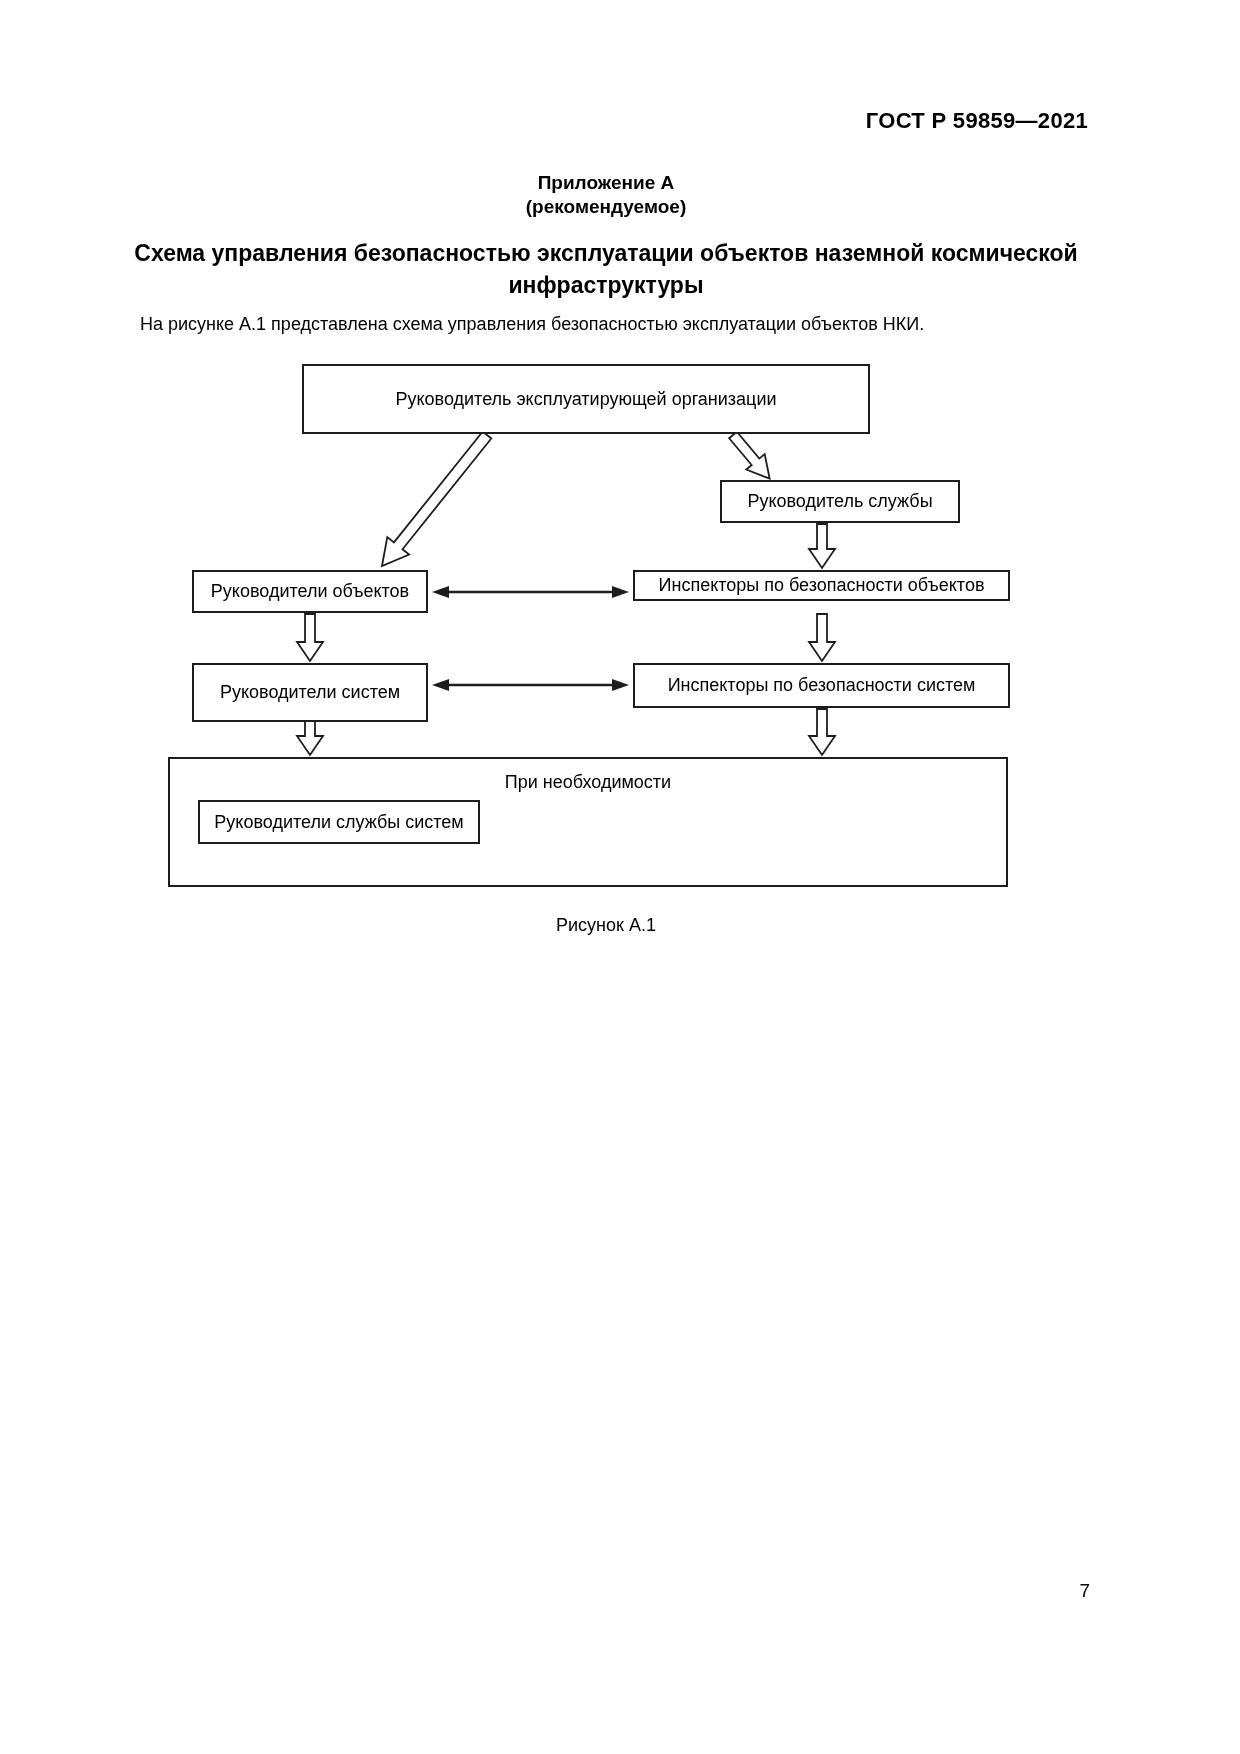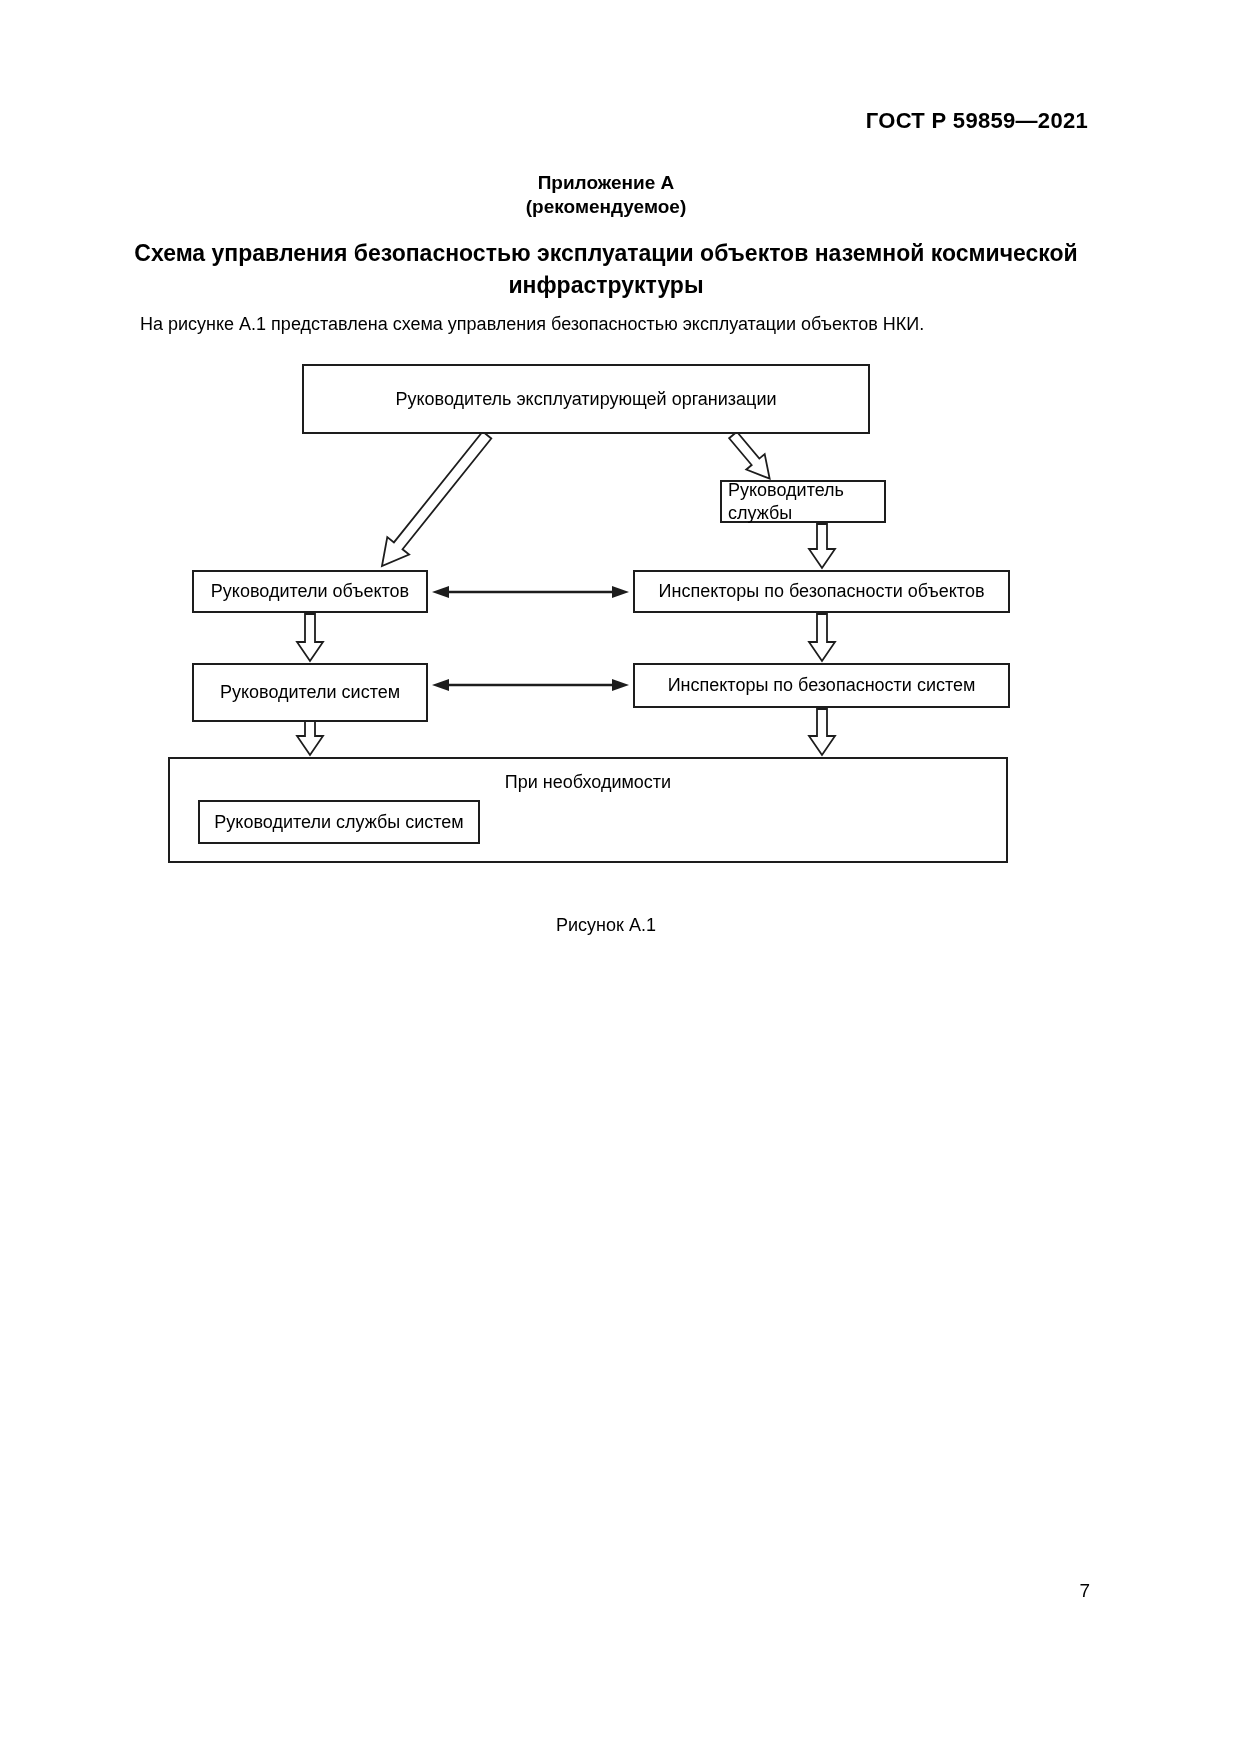--- a/index.html
+++ b/index.html
@@ -32,27 +32,27 @@
     position:absolute;
     border:2px solid #1d1d1d;
     background:#ffffff;
     display:flex;align-items:center;justify-content:center;
     text-align:left;
     font-size:18px;line-height:23px;
     box-sizing:border-box;
     padding:2px 6px;
   }
   .n-org{left:302px;top:364px;width:568px;height:70px;}
-  .n-service{left:720px;top:480px;width:166px;height:43px;}
+  .n-service{left:720px;top:480px;width:240px;height:43px;}
   .n-objheads{left:192px;top:570px;width:236px;height:43px;}
-  .n-objinsp{left:633px;top:570px;width:377px;height:43px;}
+  .n-objinsp{left:633px;top:570px;width:377px;height:31px;}
   .n-sysheads{left:192px;top:663px;width:236px;height:59px;}
   .n-sysinsp{left:633px;top:663px;width:377px;height:45px;}
   .n-group{
-    position:absolute;left:168px;top:757px;width:840px;height:106px;
+    position:absolute;left:168px;top:757px;width:840px;height:130px;
     border:2px solid #1d1d1d;background:#ffffff;box-sizing:border-box;text-decoration:underline;
   }
   .group-label{
     position:absolute;left:0;top:13px;width:100%;
     text-align:center;font-size:18px;
   }
   .n-partheads{left:198px;top:800px;width:282px;height:44px;}
   .n-partinsp{left:682px;top:797px;width:300px;height:51px;font-size:17px;line-height:22px;}
   .fig-caption{
     position:absolute;left:122px;top:915px;width:968px;

